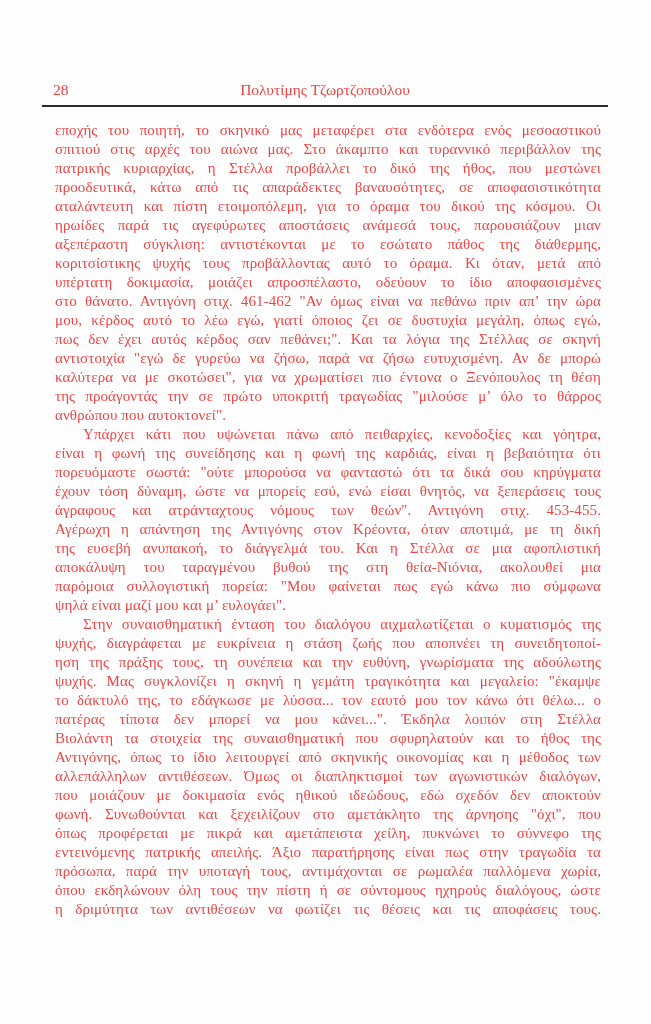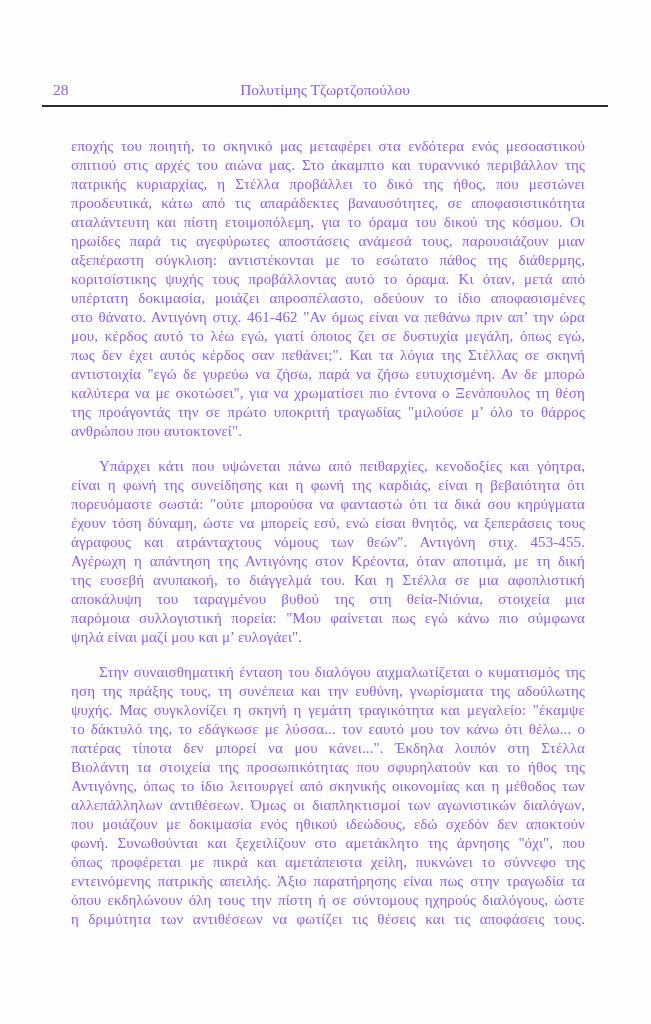--- a/index.html
+++ b/index.html
@@ -5,21 +5,21 @@
   html, body {
     margin: 0;
     padding: 0;
     background: #ffffff;
   }
   .page {
     position: relative;
     width: 651px;
     height: 1024px;
     background: #fefefe;
-    color: #8b5cf6;
+    color: #ef4444;
     font-family: "Liberation Serif", "DejaVu Serif", serif;
     overflow: hidden;
   }
   .running-header {
     position: absolute;
     top: 82px;
     left: 42px;
     right: 43px;
     padding-bottom: 7px;
     border-bottom: 2px solid #2b2b2b;
@@ -37,21 +37,21 @@
     display: inline-block;
     font-family: Liberation Serif, serif;
   }
   .text-block {
     position: absolute;
     top: 121px;
     left: 55px;
     width: 546px;
   }
   .paragraph {
-    margin: 16px;
+    margin: 0;
   }
   .text-line {
     font-size: 15px;
     line-height: 19px;
     height: 19px;
     white-space: nowrap;
     text-align: justify;
     text-align-last: justify;
     letter-spacing: 0.1px;
     overflow: visible;
@@ -93,35 +93,37 @@
         <div class="text-line last">ανθρώπου που αυτοκτονεί".</div>
       </div>
       <div class="paragraph indent">
         <div class="text-line">Υπάρχει κάτι που υψώνεται πάνω από πειθαρχίες, κενοδοξίες και γόητρα,</div>
         <div class="text-line">είναι η φωνή της συνείδησης και η φωνή της καρδιάς, είναι η βεβαιότητα ότι</div>
         <div class="text-line">πορευόμαστε σωστά: "ούτε μπορούσα να φανταστώ ότι τα δικά σου κηρύγματα</div>
         <div class="text-line">έχουν τόση δύναμη, ώστε να μπορείς εσύ, ενώ είσαι θνητός, να ξεπεράσεις τους</div>
         <div class="text-line">άγραφους και ατράνταχτους νόμους των θεών". Αντιγόνη στιχ. 453-455.</div>
         <div class="text-line">Αγέρωχη η απάντηση της Αντιγόνης στον Κρέοντα, όταν αποτιμά, με τη δική</div>
         <div class="text-line">της ευσεβή ανυπακοή, το διάγγελμά του. Και η Στέλλα σε μια αφοπλιστική</div>
-        <div class="text-line">αποκάλυψη του ταραγμένου βυθού της στη θεία-Νιόνια, στοιχεία μια</div>
+        <div class="text-line">αποκάλυψη του ταραγμένου βυθού της στη θεία-Νιόνια, ακολουθεί μια</div>
         <div class="text-line">παρόμοια συλλογιστική πορεία: "Μου φαίνεται πως εγώ κάνω πιο σύμφωνα</div>
         <div class="text-line last">ψηλά είναι μαζί μου και μ’ ευλογάει".</div>
       </div>
       <div class="paragraph indent">
         <div class="text-line">Στην συναισθηματική ένταση του διαλόγου αιχμαλωτίζεται ο κυματισμός της</div>
+        <div class="text-line">ψυχής, διαγράφεται με ευκρίνεια η στάση ζωής που αποπνέει τη συνειδητοποί-</div>
         <div class="text-line">ηση της πράξης τους, τη συνέπεια και την ευθύνη, γνωρίσματα της αδούλωτης</div>
         <div class="text-line">ψυχής. Μας συγκλονίζει η σκηνή η γεμάτη τραγικότητα και μεγαλείο: "έκαμψε</div>
         <div class="text-line">το δάκτυλό της, το εδάγκωσε με λύσσα... τον εαυτό μου τον κάνω ότι θέλω... ο</div>
         <div class="text-line">πατέρας τίποτα δεν μπορεί να μου κάνει...". Έκδηλα λοιπόν στη Στέλλα</div>
-        <div class="text-line">Βιολάντη τα στοιχεία της προσωπικότητας που σφυρηλατούν και το ήθος της</div>
+        <div class="text-line">Βιολάντη τα στοιχεία της συναισθηματική που σφυρηλατούν και το ήθος της</div>
         <div class="text-line">Αντιγόνης, όπως το ίδιο λειτουργεί από σκηνικής οικονομίας και η μέθοδος των</div>
         <div class="text-line">αλλεπάλληλων αντιθέσεων. Όμως οι διαπληκτισμοί των αγωνιστικών διαλόγων,</div>
         <div class="text-line">που μοιάζουν με δοκιμασία ενός ηθικού ιδεώδους, εδώ σχεδόν δεν αποκτούν</div>
         <div class="text-line">φωνή. Συνωθούνται και ξεχειλίζουν στο αμετάκλητο της άρνησης "όχι", που</div>
         <div class="text-line">όπως προφέρεται με πικρά και αμετάπειστα χείλη, πυκνώνει το σύννεφο της</div>
         <div class="text-line">εντεινόμενης πατρικής απειλής. Άξιο παρατήρησης είναι πως στην τραγωδία τα</div>
+        <div class="text-line">πρόσωπα, παρά την υποταγή τους, αντιμάχονται σε ρωμαλέα παλλόμενα χωρία,</div>
         <div class="text-line">όπου εκδηλώνουν όλη τους την πίστη ή σε σύντομους ηχηρούς διαλόγους, ώστε</div>
         <div class="text-line">η δριμύτητα των αντιθέσεων να φωτίζει τις θέσεις και τις αποφάσεις τους.</div>
       </div>
     </div>
 
 </div>
 
 </body></html>

